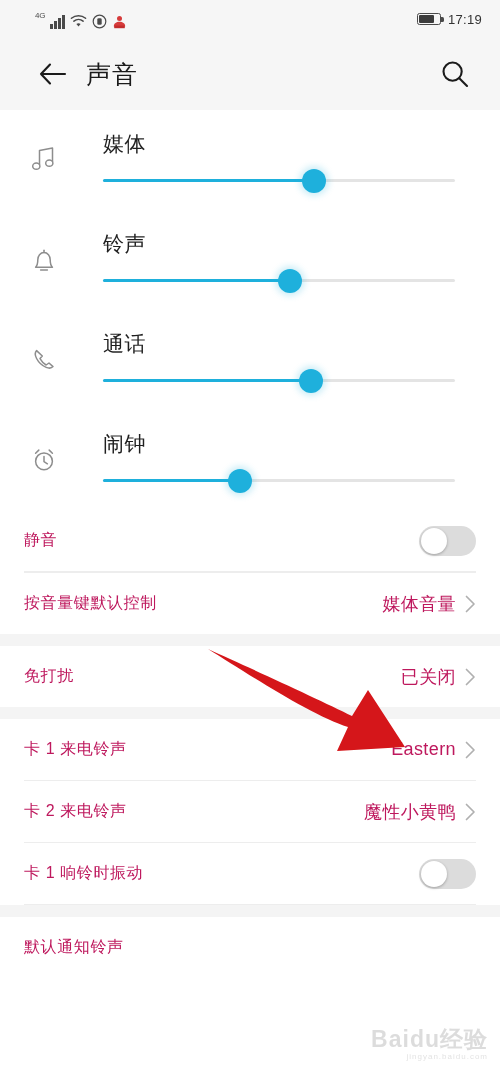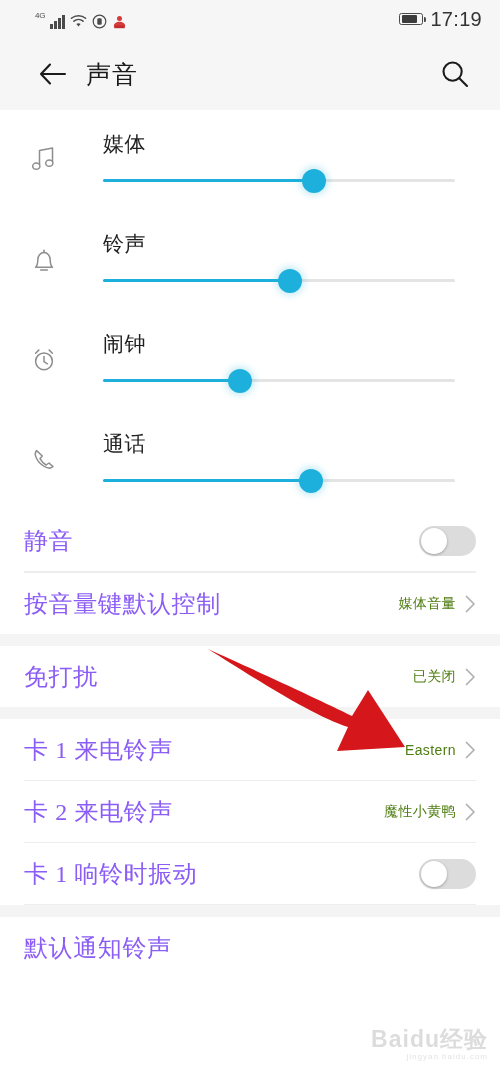--- a/index.html
+++ b/index.html
@@ -26,21 +26,21 @@
   .bars i:nth-child(2){height:8px}
   .bars i:nth-child(3){height:11px}
   .bars i:nth-child(4){height:14px}
   .sb-icon{display:block;}
   .batt{
     width:24px;height:12px;border:1.3px solid #4a4a4a;border-radius:2.5px;
     position:relative;display:flex;align-items:center;padding:1.3px;
   }
   .batt::after{content:"";position:absolute;right:-4px;top:3px;width:2.5px;height:5px;background:#4a4a4a;border-radius:0 1.5px 1.5px 0;}
   .batt span{display:block;height:100%;background:#3c3c3c;border-radius:1px;}
-  .clock{font-size:20px;color:#333;letter-spacing:.3px;}
+  .clock{font-size:13px;color:#333;letter-spacing:.3px;}
 
   
   .appbar{
     height:72px;background:#f6f6f6;display:flex;align-items:center;
     padding:0 36px;position:relative;
   }
   .back{width:40px;height:40px;display:flex;align-items:center;justify-content:center;margin-left:-4px;}
   .title{font-size:25px;color:#1b1b1b;margin-left:14px;letter-spacing:1px;font-weight:400;}
   .search-btn{position:absolute;right:24px;width:42px;height:42px;display:flex;align-items:center;justify-content:center;}
 
@@ -61,23 +61,23 @@
     position:absolute;top:50%;width:24px;height:24px;margin-top:-12px;margin-left:-12px;
     background:#1eb0dc;border-radius:50%;
     box-shadow:0 0 6px 3px rgba(30,176,220,.22);
   }
 
   
   .row{
     position:relative;height:61px;display:flex;align-items:center;
     padding:0 24px;background:#fff;
   }
-  .row .lbl{font-size:24px;color:#8b5cf6;letter-spacing:.6px;font-family:Liberation Serif, serif;}
+  .row .lbl{font-size:16px;color:#be185d;letter-spacing:.6px;}
   .row .right{margin-left:auto;display:flex;align-items:center;gap:9px;}
-  .row .val{font-size:14px;color:#4d7c0f;letter-spacing:.4px;}
+  .row .val{font-size:18px;color:#be185d;letter-spacing:.4px;}
   .divider{height:1px;background:#ededed;margin-left:24px;margin-right:24px;}
   .gap{height:12px;background:#f4f4f4;}
 
   
   .toggle{width:57px;height:30px;border-radius:15px;position:relative;background:#dcdcdc;}
   .toggle .knob{
     position:absolute;top:2px;left:2px;width:26px;height:26px;border-radius:50%;
     background:#fff;box-shadow:0 1px 3px rgba(0,0,0,.28);
   }
   .toggle.on{background:#1eb0dc;box-shadow:0 0 6px 3px rgba(30,176,220,.20);}
@@ -181,47 +181,47 @@
       <div class="slider">
         <div class="track"></div>
         <div class="fill" style="width:53%"></div>
         <div class="thumb" style="left:53%"></div>
       </div>
     </div>
 
     <div class="vol-row">
       <div class="vol-icon">
         <svg width="34" height="34" viewBox="0 0 34 34">
+          <path d="M9.6 7.6c-1.8 1.8-2 4 0 7.9 2.1 4 5.6 7.3 9.6 8.9 3.6 1.4 5.3.9 6.8-.8l-4-3.6-2.9 2c-2.2-1.3-4.6-3.8-6.1-6.4l2.3-2.6z" stroke="#8d8d8d" stroke-width="1.5" fill="none" stroke-linejoin="round"></path>
+        </svg>
+      </div>
+      <div class="vol-label">通话</div>
+      <div class="slider">
+        <div class="track"></div>
+        <div class="fill" style="width:59%"></div>
+        <div class="thumb" style="left:59%"></div>
+      </div>
+    </div>
+
+    <div class="vol-row">
+      <div class="vol-icon">
+        <svg width="34" height="34" viewBox="0 0 34 34">
           <circle cx="17" cy="18.3" r="8.4" stroke="#8d8d8d" stroke-width="1.5" fill="none"></circle>
           <path d="M17 13.6v5.1l3.4 2.1" stroke="#8d8d8d" stroke-width="1.5" fill="none" stroke-linecap="round" stroke-linejoin="round"></path>
           <path d="M8.6 10.2l3.2-3.1M25.4 10.2l-3.2-3.1" stroke="#8d8d8d" stroke-width="1.5" fill="none" stroke-linecap="round"></path>
         </svg>
       </div>
       <div class="vol-label">闹钟</div>
       <div class="slider">
         <div class="track"></div>
         <div class="fill" style="width:39%"></div>
         <div class="thumb" style="left:39%"></div>
       </div>
     </div>
 
-    <div class="vol-row">
-      <div class="vol-icon">
-        <svg width="34" height="34" viewBox="0 0 34 34">
-          <path d="M9.6 7.6c-1.8 1.8-2 4 0 7.9 2.1 4 5.6 7.3 9.6 8.9 3.6 1.4 5.3.9 6.8-.8l-4-3.6-2.9 2c-2.2-1.3-4.6-3.8-6.1-6.4l2.3-2.6z" stroke="#8d8d8d" stroke-width="1.5" fill="none" stroke-linejoin="round"></path>
-        </svg>
-      </div>
-      <div class="vol-label">通话</div>
-      <div class="slider">
-        <div class="track"></div>
-        <div class="fill" style="width:59%"></div>
-        <div class="thumb" style="left:59%"></div>
-      </div>
-    </div>
-
     <div class="row">
       <span class="lbl">静音</span>
       <span class="right">
         <span class="toggle">
             <span class="knob"></span>
           </span>
       </span>
     </div>
     <div class="divider"></div>
 

